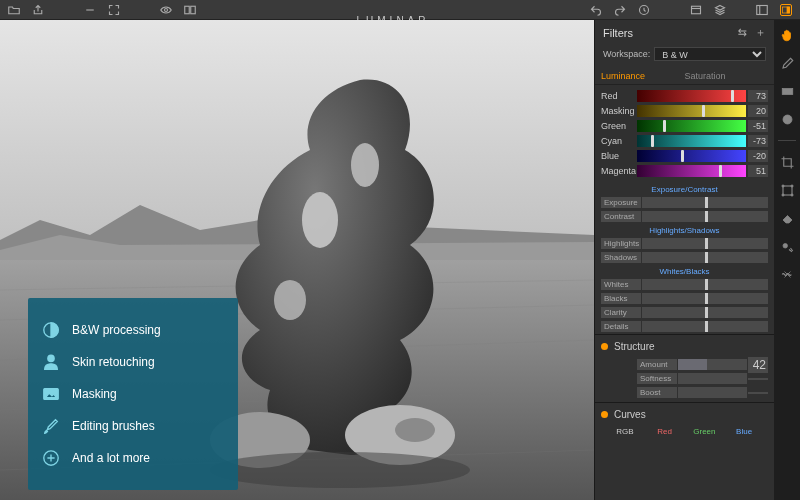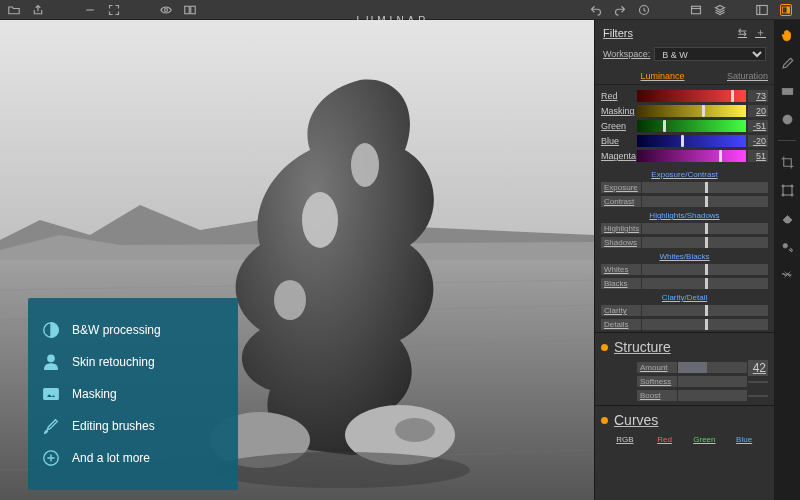--- a/index.html
+++ b/index.html
@@ -20,45 +20,45 @@
   .canvas-svg { position:absolute; inset:0; width:100%; height:100%; }
 
   
   .feature-overlay { position: absolute; left: 20px; bottom: 10px; width: 210px; background: rgba(21,94,117,0.92); padding: 16px 14px; border-radius: 2px; margin-left: 8px; }
   .feature-item { display: flex; align-items: center; gap: 12px; padding: 7px 0; color: #fff; font-size: 12px; font-weight: 300;}
   .feature-item .ficon { width: 18px; height: 18px; display: inline-flex; align-items: center; justify-content: center; }
   .feature-item .ficon svg { width: 18px; height: 18px; stroke: #7fd4e4; fill: none; stroke-width: 1.5;}
   .ficon.filled svg { fill: #7fd4e4; stroke: #7fd4e4;}
 
   
-  .rightpanel { width: 180px; background: #303030; border-left: 1px solid #1a1a1a; font-size: 9px; color: #bbb; overflow-y: hidden; text-decoration: underline; }
+  .rightpanel { width: 180px; background: #303030; border-left: 1px solid #1a1a1a; font-size: 9px; color: #bbb; overflow-y: hidden; }
   .rp-header { display: flex; align-items: center; justify-content: space-between; padding: 5px 8px; font-size: 11px; color: #ddd; }
   .rp-header-icons { display: flex; gap: 8px; align-items: center;}
   .rp-header-icons span { cursor: pointer; color: #aaa; font-size: 11px; }
   .rp-workspace { display: flex; align-items:center; padding: 2px 8px 5px; gap: 4px; }
   .rp-workspace select { flex: 1; background: #222; color: #ccc; border: 1px solid #444; font-size: 9px; padding: 1px 3px; height: 14px;}
   .rp-tabs { display: flex; border-bottom: 1px solid #222; padding: 0 6px; margin-top: 2px;}
-  .rp-tab { flex: 1; text-align: right; padding: 3px 0; font-size: 9px; cursor: pointer; color: #888;}
+  .rp-tab { flex: 1; text-align: left; padding: 3px 0; font-size: 9px; cursor: pointer; color: #888;}
   .rp-tab.active { color: #f90; }
 
   .color-sliders { padding: 4px 6px; }
   .cs-row { display: flex; align-items: center; height: 14px; margin-bottom: 1px; }
   .cs-label { width: 36px; font-size: 9px; color: #ccc; }
   .cs-track { flex: 1; height: 12px; position: relative; background: #444;}
   .cs-handle { position: absolute; top:0; bottom:0; width:3px; background: #ddd; border-radius:1px;}
   .cs-value { width: 20px; text-align: right; font-size: 9px; color: #ccc; background: #444; padding: 1px 2px; margin-left:2px;}
 
   .section-label { text-align: center; color: #6af; font-size: 8px; padding: 2px 0; }
   .gs-row { display: flex; align-items: center; height: 13px; margin: 0 6px 1px; }
   .gs-label { width: 40px; font-size: 8px; color: #aaa; background: #4a4a4a; padding: 1px 3px;}
   .gs-track { flex:1; height: 11px; background: #4a4a4a; position: relative; margin-left: 1px;}
   .gs-handle { position:absolute; top:0; bottom:0; width:3px; background:#ccc; left:50%;}
 
   .filter-section { border-top: 1px solid #1a1a1a; padding: 4px 6px 2px; }
-  .filter-head { display: flex; align-items: center; gap: 6px; font-size: 14px; color: #ccc; padding: 2px 0;}
+  .filter-head { display: flex; align-items: center; gap: 6px; font-size: 10px; color: #ccc; padding: 2px 0;}
   .dot { width:7px; height:7px; border-radius:50%; background:#f90;}
   .sl-row { display:flex; align-items:center; height:13px; margin-bottom:1px;}
   .sl-label { width:40px; font-size:8px; color:#aaa; background:#4a4a4a; padding:1px 3px;margin-left:36px;}
   .sl-track { flex:1; height:11px; background:#4a4a4a; position:relative; margin-left:1px;}
   .sl-fill { position:absolute; top:0; bottom:0; left:0; background:#6a6a72;}
   .sl-value { width:20px; text-align:right; font-size:12px; background:#4a4a4a; padding:1px 2px; margin-left:1px; color:#ccc;}
 
   .curves-tabs { display:flex; gap:4px; padding:3px 6px 0;}
   .curves-tabs span { flex:1; text-align:center; font-size:8px; padding:2px 0; cursor:pointer;}
 
@@ -293,20 +293,27 @@
           <span class="cs-value">20</span>
         </div>
         <div class="cs-row">
           <span class="cs-label">Green</span>
           <div class="cs-track" style="background:linear-gradient(90deg,#030,#4f4);">
             <div class="cs-handle" style="left:24%"></div>
           </div>
           <span class="cs-value">-51</span>
         </div>
         <div class="cs-row">
+          <span class="cs-label">Cyan</span>
+          <div class="cs-track" style="background:linear-gradient(90deg,#033,#4ff);">
+            <div class="cs-handle" style="left:13%"></div>
+          </div>
+          <span class="cs-value">-73</span>
+        </div>
+        <div class="cs-row">
           <span class="cs-label">Blue</span>
           <div class="cs-track" style="background:linear-gradient(90deg,#003,#44f);">
             <div class="cs-handle" style="left:40%"></div>
           </div>
           <span class="cs-value">-20</span>
         </div>
         <div class="cs-row">
           <span class="cs-label">Magenta</span>
           <div class="cs-track" style="background:linear-gradient(90deg,#303,#f4f);">
             <div class="cs-handle" style="left:75%"></div>
@@ -347,21 +354,20 @@
           <div class="gs-track">
             <div class="gs-handle"></div>
           </div>
         </div>
         <div class="gs-row">
           <span class="gs-label">Blacks</span>
           <div class="gs-track">
             <div class="gs-handle"></div>
           </div>
         </div>
-        <div class="section-label">Clarity/Detail</div>
         <div class="gs-row">
           <span class="gs-label">Clarity</span>
           <div class="gs-track">
             <div class="gs-handle"></div>
           </div>
         </div>
         <div class="gs-row">
           <span class="gs-label">Details</span>
           <div class="gs-track">
             <div class="gs-handle"></div>

